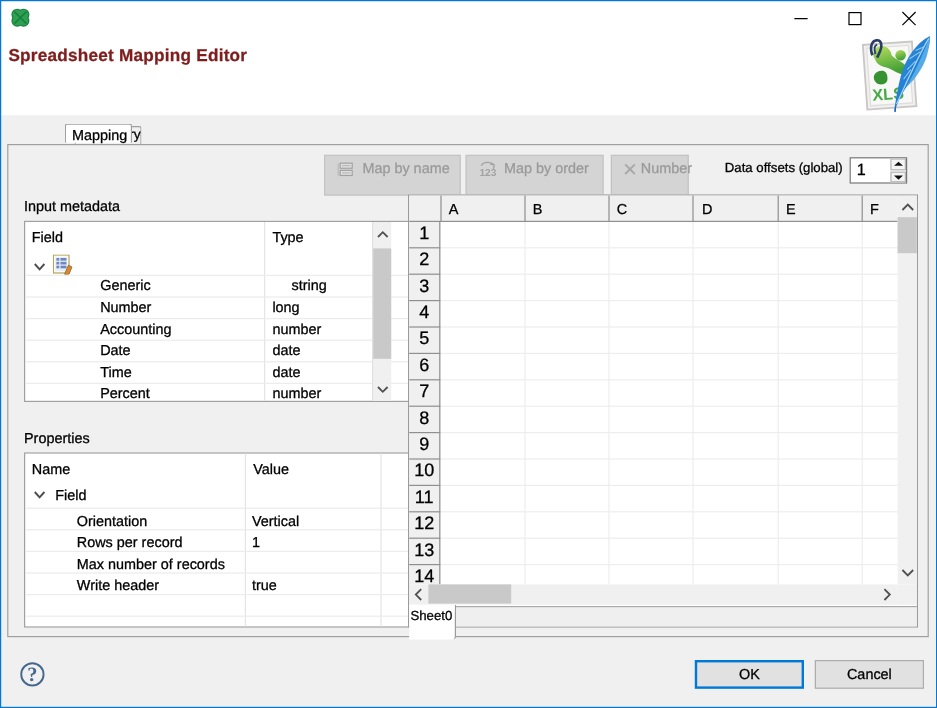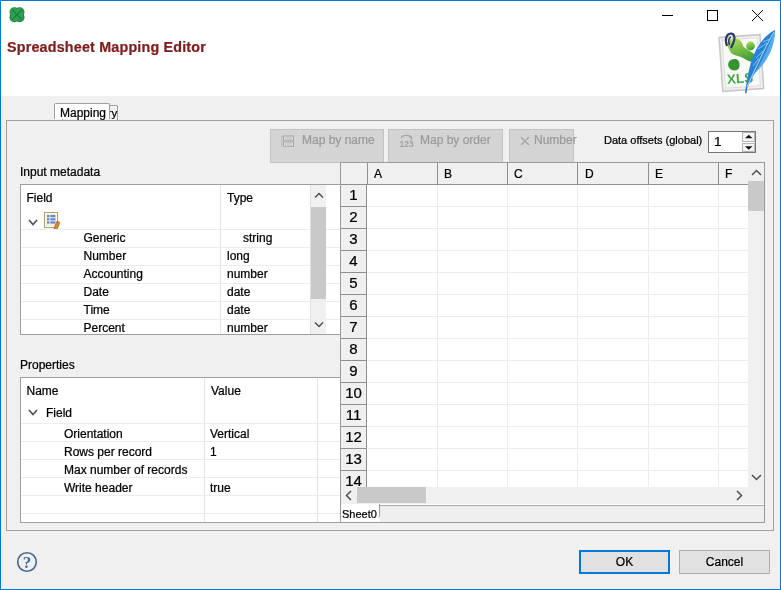--- a/index.html
+++ b/index.html
@@ -324,21 +324,21 @@
   <svg class="abs" style="left:4px;top:327px" width="8" height="11" viewBox="0 0 8 11">
       <path d="M6 1 L1.5 5.5 L6 10" stroke="#505050" stroke-width="1.5" fill="none"></path>
     </svg>
   <div class="sb-thumb" style="left:16px;top:324px;width:69px;height:16px;"></div>
   <svg class="abs" style="left:394px;top:327px" width="8" height="11" viewBox="0 0 8 11">
       <path d="M2 1 L6.5 5.5 L2 10" stroke="#505050" stroke-width="1.5" fill="none"></path>
     </svg>
   <div class="abs" style="left:406.5px;top:323.5px;width:16.5px;height:17px;background:#f0f0f0;"></div>
 
   <div class="abs" style="left:39px;top:341.5px;width:384px;height:17.5px;background:#efefef;border-top:1px solid #a9a9a9;"></div>
-  <div class="abs" style="left:0;top:340.5px;width:39px;height:14px;background:#fff;border-right:1px solid #9b9b9b;border-radius:0 0 3px 0;">
+  <div class="abs" style="left:0;top:340.5px;width:39px;height:29px;background:#fff;border-right:1px solid #9b9b9b;border-radius:0 0 3px 0;">
     <span class="abs" style="left:1px;top:4px;font-size:11px;">Sheet0</span>
   </div>
 </div>
 
 <svg class="abs" style="left:16px;top:551px" width="22" height="22" viewBox="0 0 22 22">
   <circle cx="11" cy="11" r="9.3" fill="none" stroke="#47688e" stroke-width="1.6"></circle>
   <text x="11" y="16.5" text-anchor="middle" font-size="17" font-weight="bold" fill="#47688e" font-family="Liberation Serif, serif">?</text>
 </svg>
 <div id="okbtn" class="abs">OK</div>
 <div id="cancelbtn" class="abs">Cancel</div>

